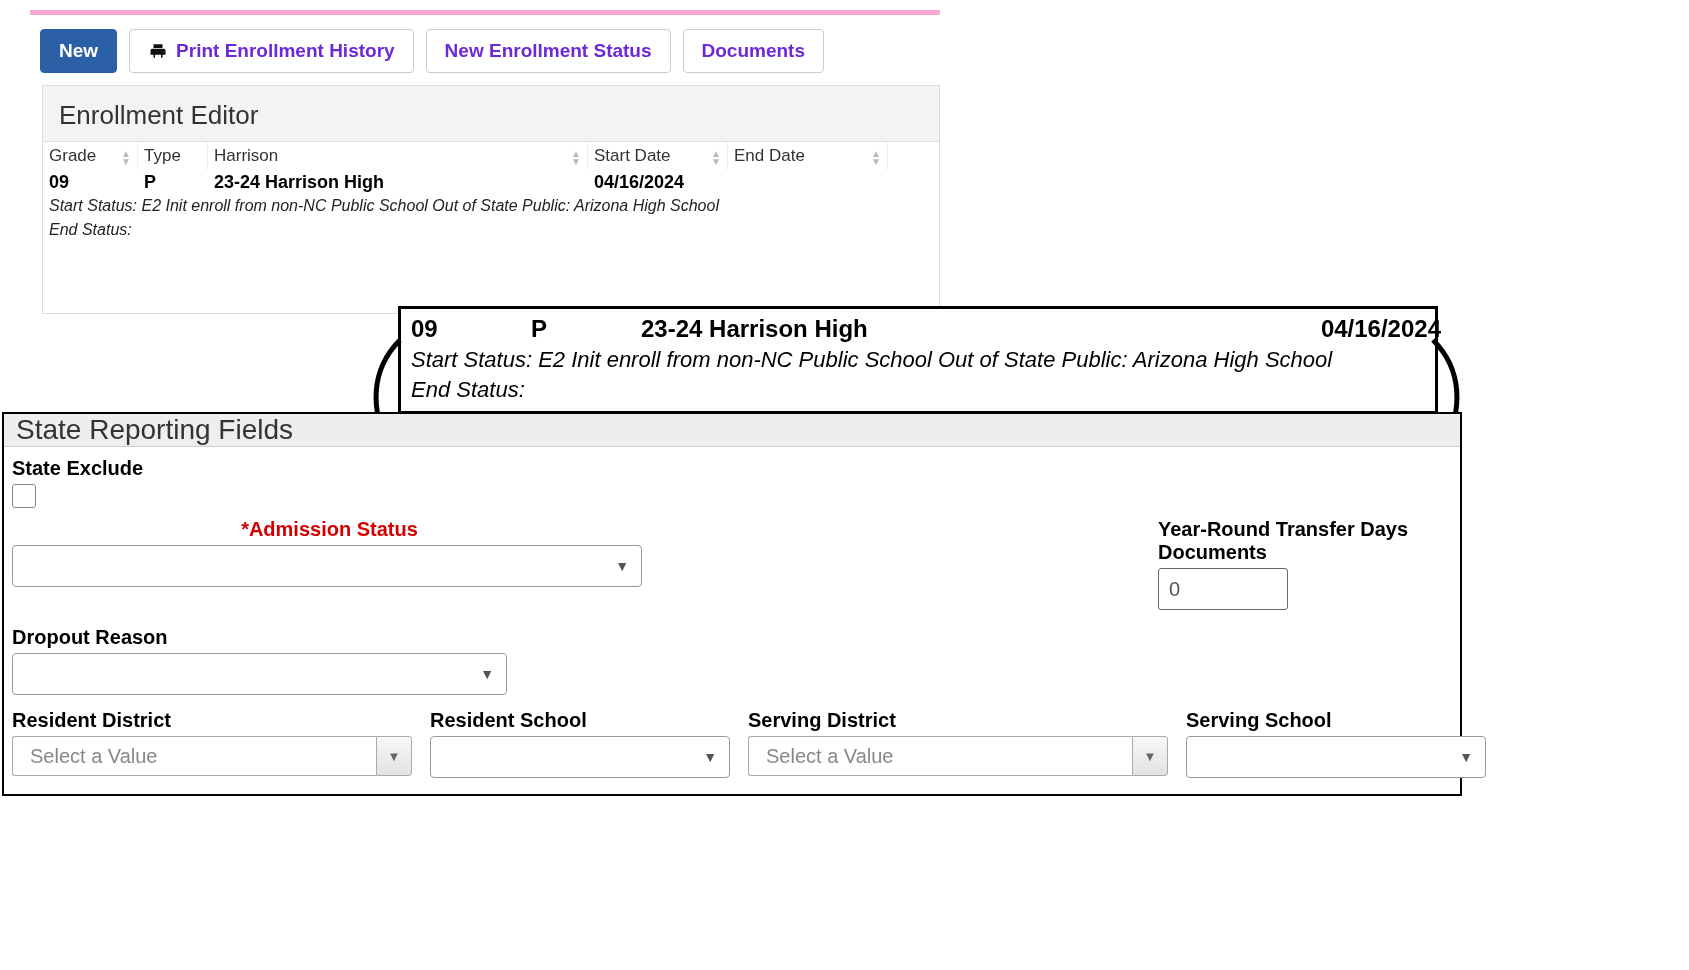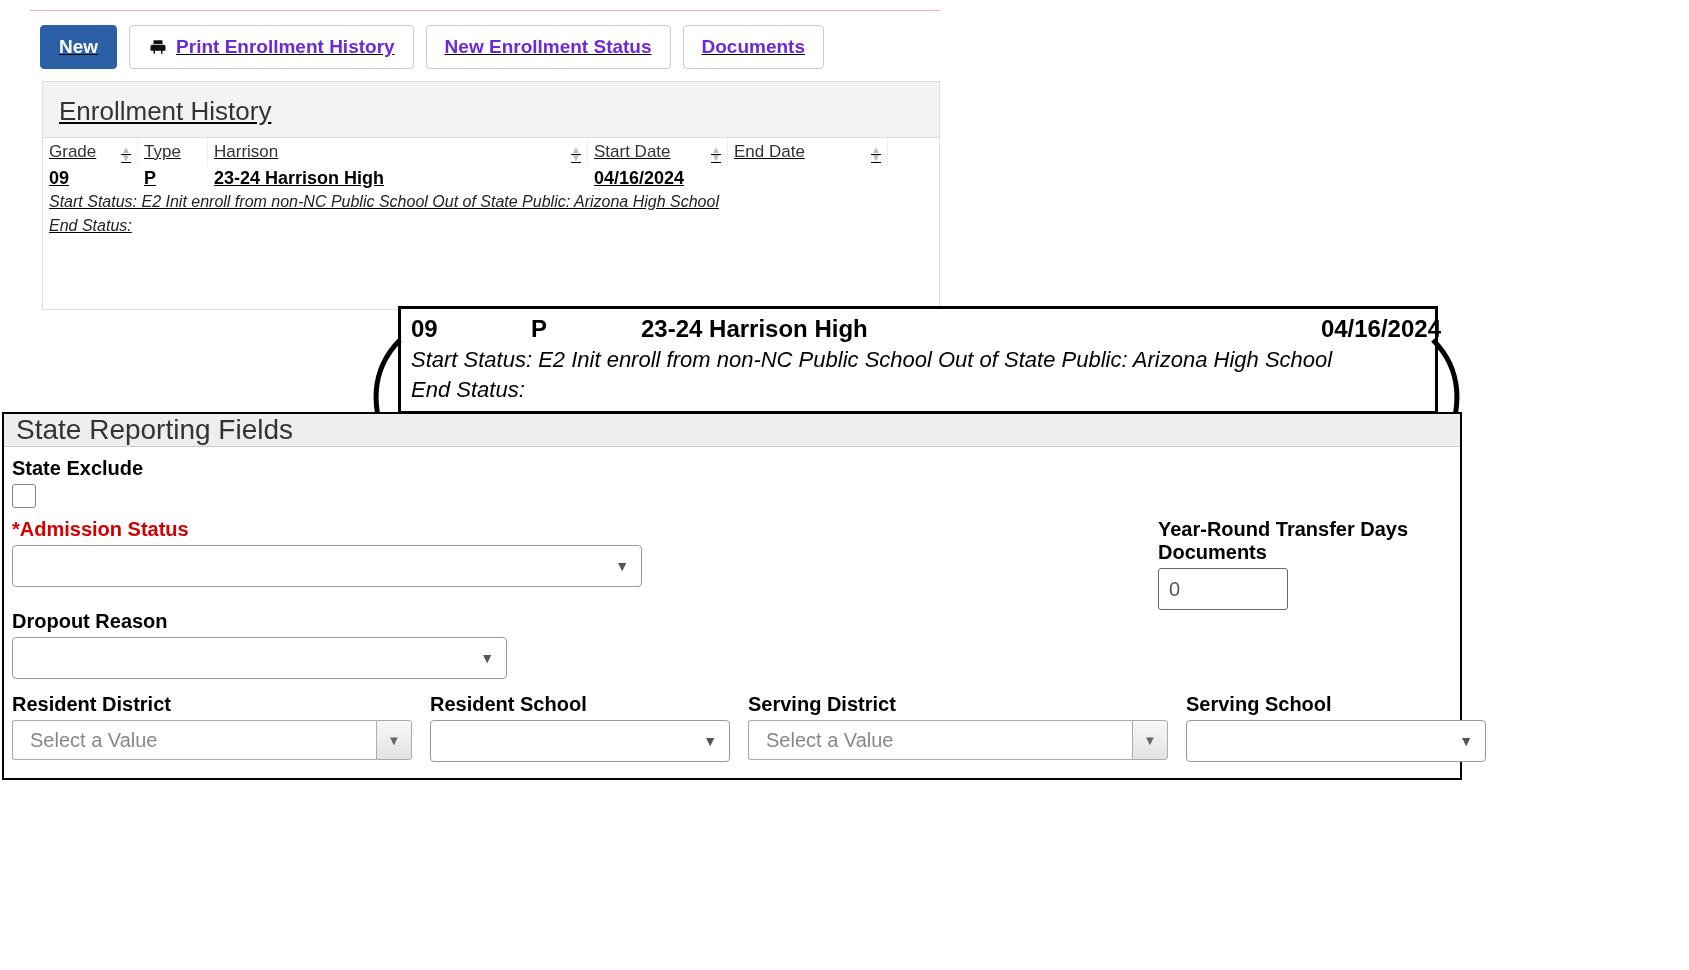--- a/index.html
+++ b/index.html
@@ -9,22 +9,21 @@
     font-family: Arial, Helvetica, sans-serif;
     background: #fff;
     color: #000;
     width: 1689px;
   }
 
   
   .top-area {
     width: 910px;
     margin: 10px 0 0 30px;
-    border-top: 1px solid #f9a8d4;
-    text-decoration: underline;
+    border-top: 5px solid #f9a8d4;
   }
   .toolbar {
     display: flex;
     gap: 12px;
     padding: 14px 10px 12px 10px;
     align-items: center;
   }
   .btn {
     display: inline-flex;
     align-items: center;
@@ -240,21 +239,21 @@
     </button>
     <button class="btn">
       <span>New Enrollment Status</span>
     </button>
     <button class="btn">
       <span>Documents</span>
     </button>
   </div>
 
   <div class="panel">
-    <div class="panel-title">Enrollment History</div>
+    <div class="panel-title">Enrollment Editor</div>
     <div class="enroll-table">
       <div class="enroll-head">
         <div>
             <span>Grade</span>
             <span class="sort-arrows">
               <span>▲</span>
               <span>▼</span>
             </span>
           </div>
         <div>
@@ -317,36 +316,36 @@
 </svg>
 
 <div class="srf-outer">
   <div class="srf-header">State Reporting Fields</div>
   <div class="srf-body">
 
     <label class="lbl">State Exclude</label>
     <span class="checkbox"></span>
 
     <div class="row-flex">
-      <div style="flex:0 0 635px;" class="field-group">
+      <div style="flex:0 0 635px;text-align:center;" class="field-group">
         <label class="lbl lbl-required">*Admission Status</label>
         <div class="select" style="width:630px;">
           <span></span>
           <span class="caret">▼</span>
         </div>
       </div>
       <div style="flex:0 0 290px;" class="field-group">
         <label class="lbl" style="font-weight:bold;">Year-Round Transfer Days Documents</label>
         <div class="textbox">
           <span>0</span>
         </div>
       </div>
     </div>
 
-    <div class="field-group" style="width:500px;justify-content:center;">
+    <div class="field-group" style="margin-top:16px; width:500px;justify-content:center;">
       <label class="lbl">Dropout Reason</label>
       <div class="select" style="width:495px;">
         <span></span>
         <span class="caret">▼</span>
       </div>
     </div>
 
     <div class="four-col">
       <div class="field-group">
         <label class="lbl">Resident District</label>

